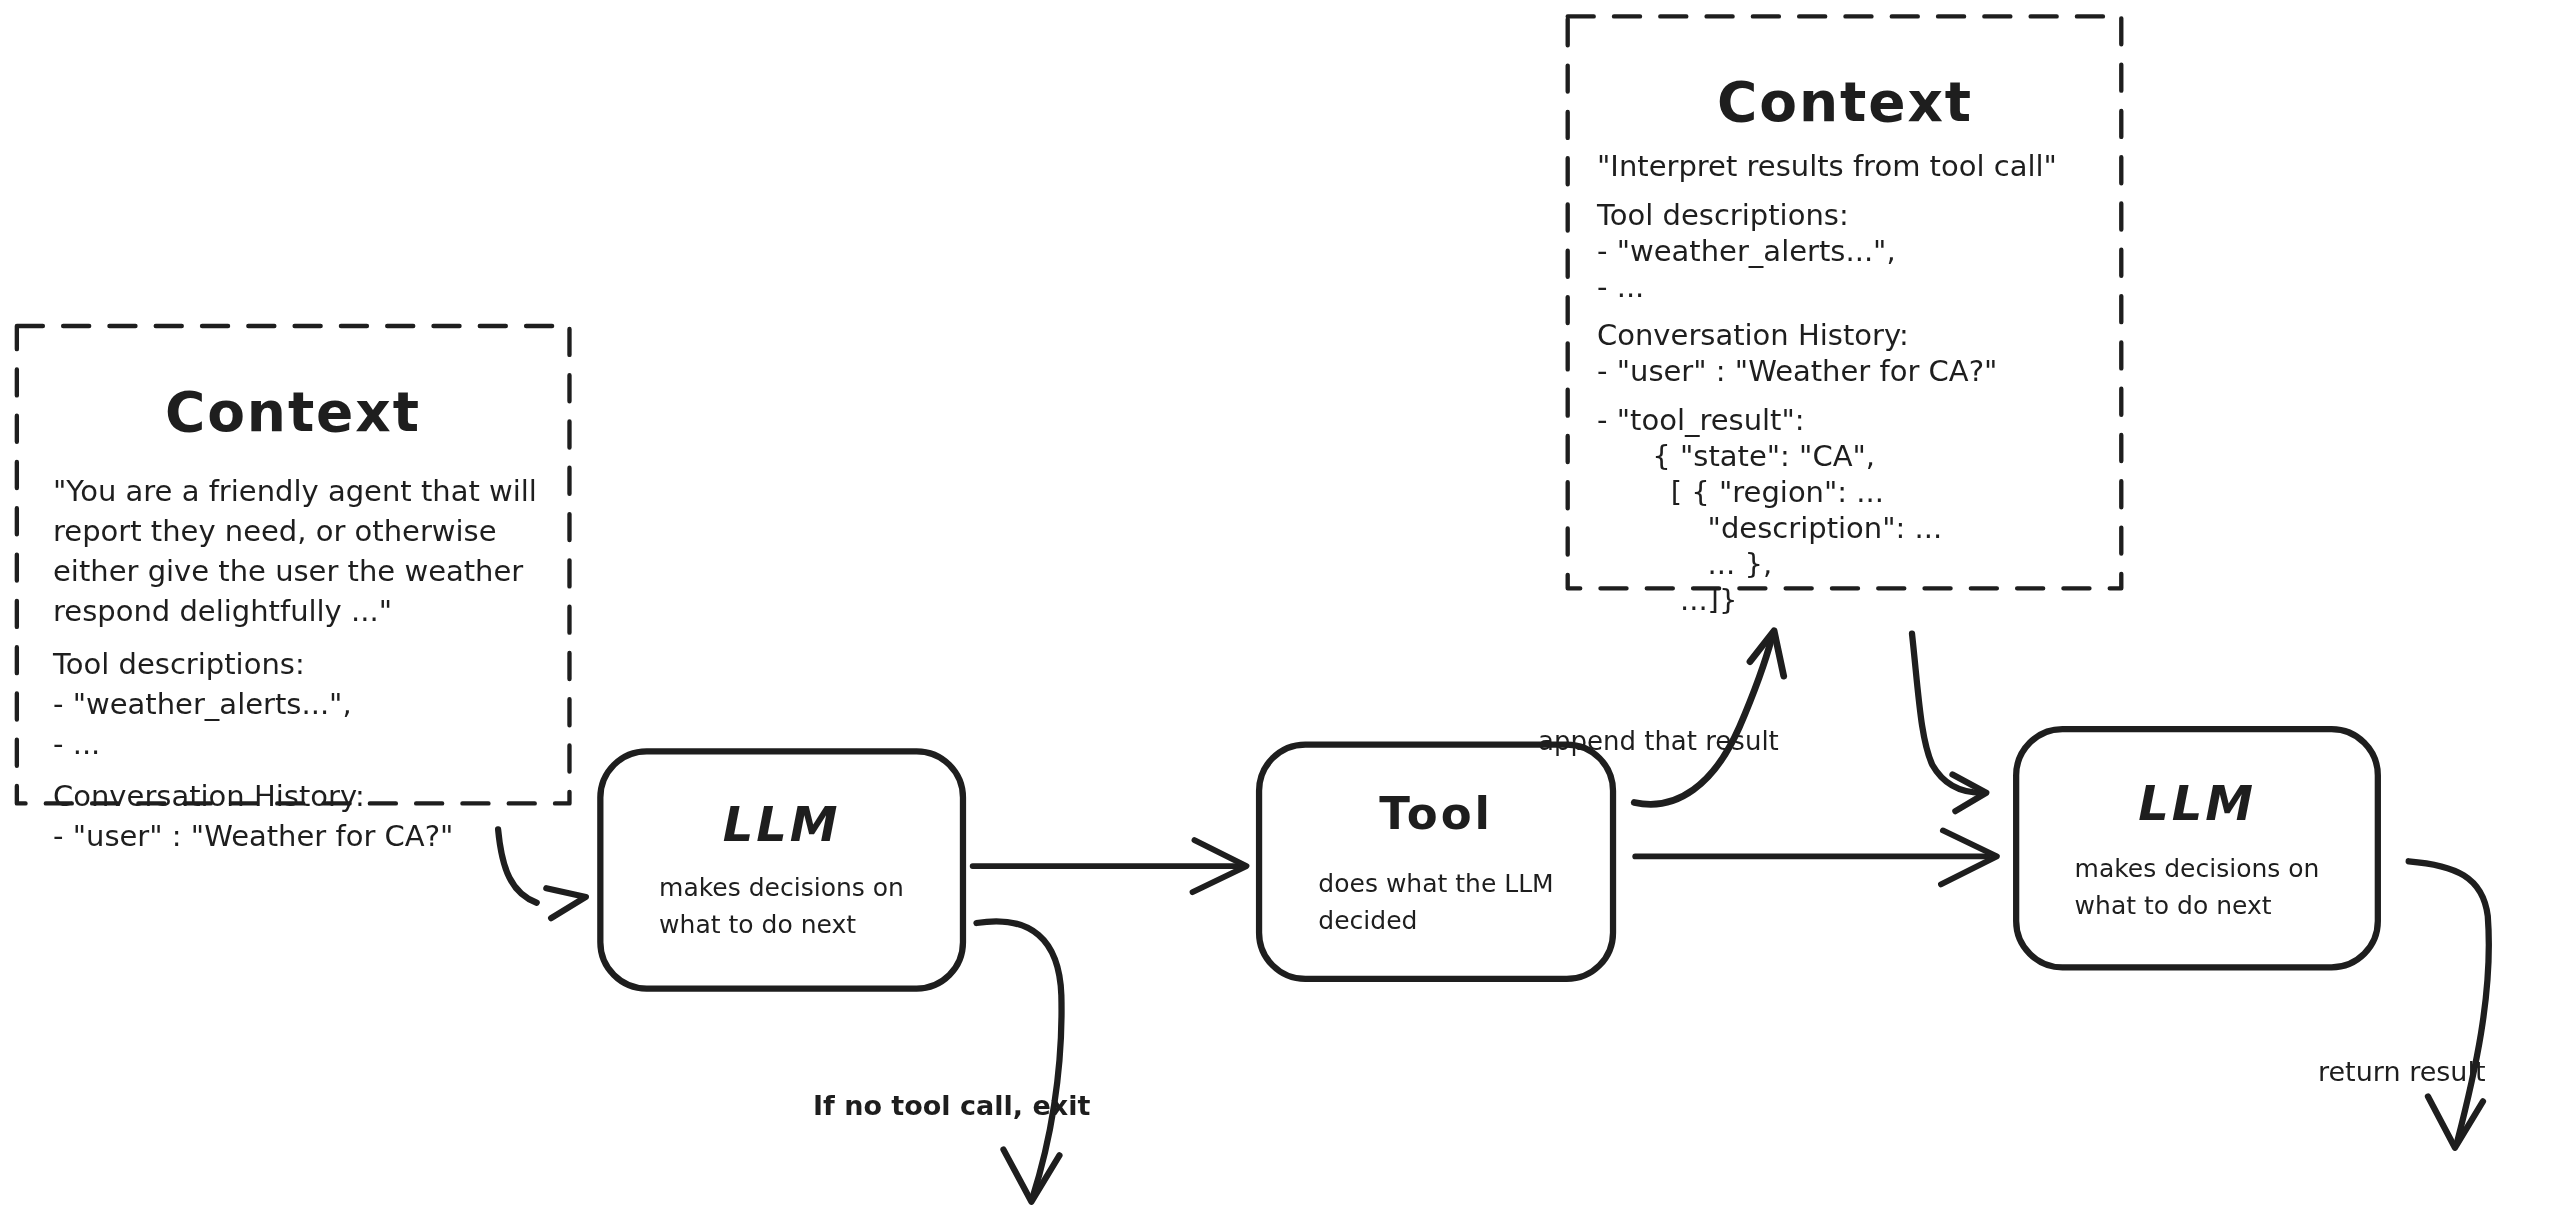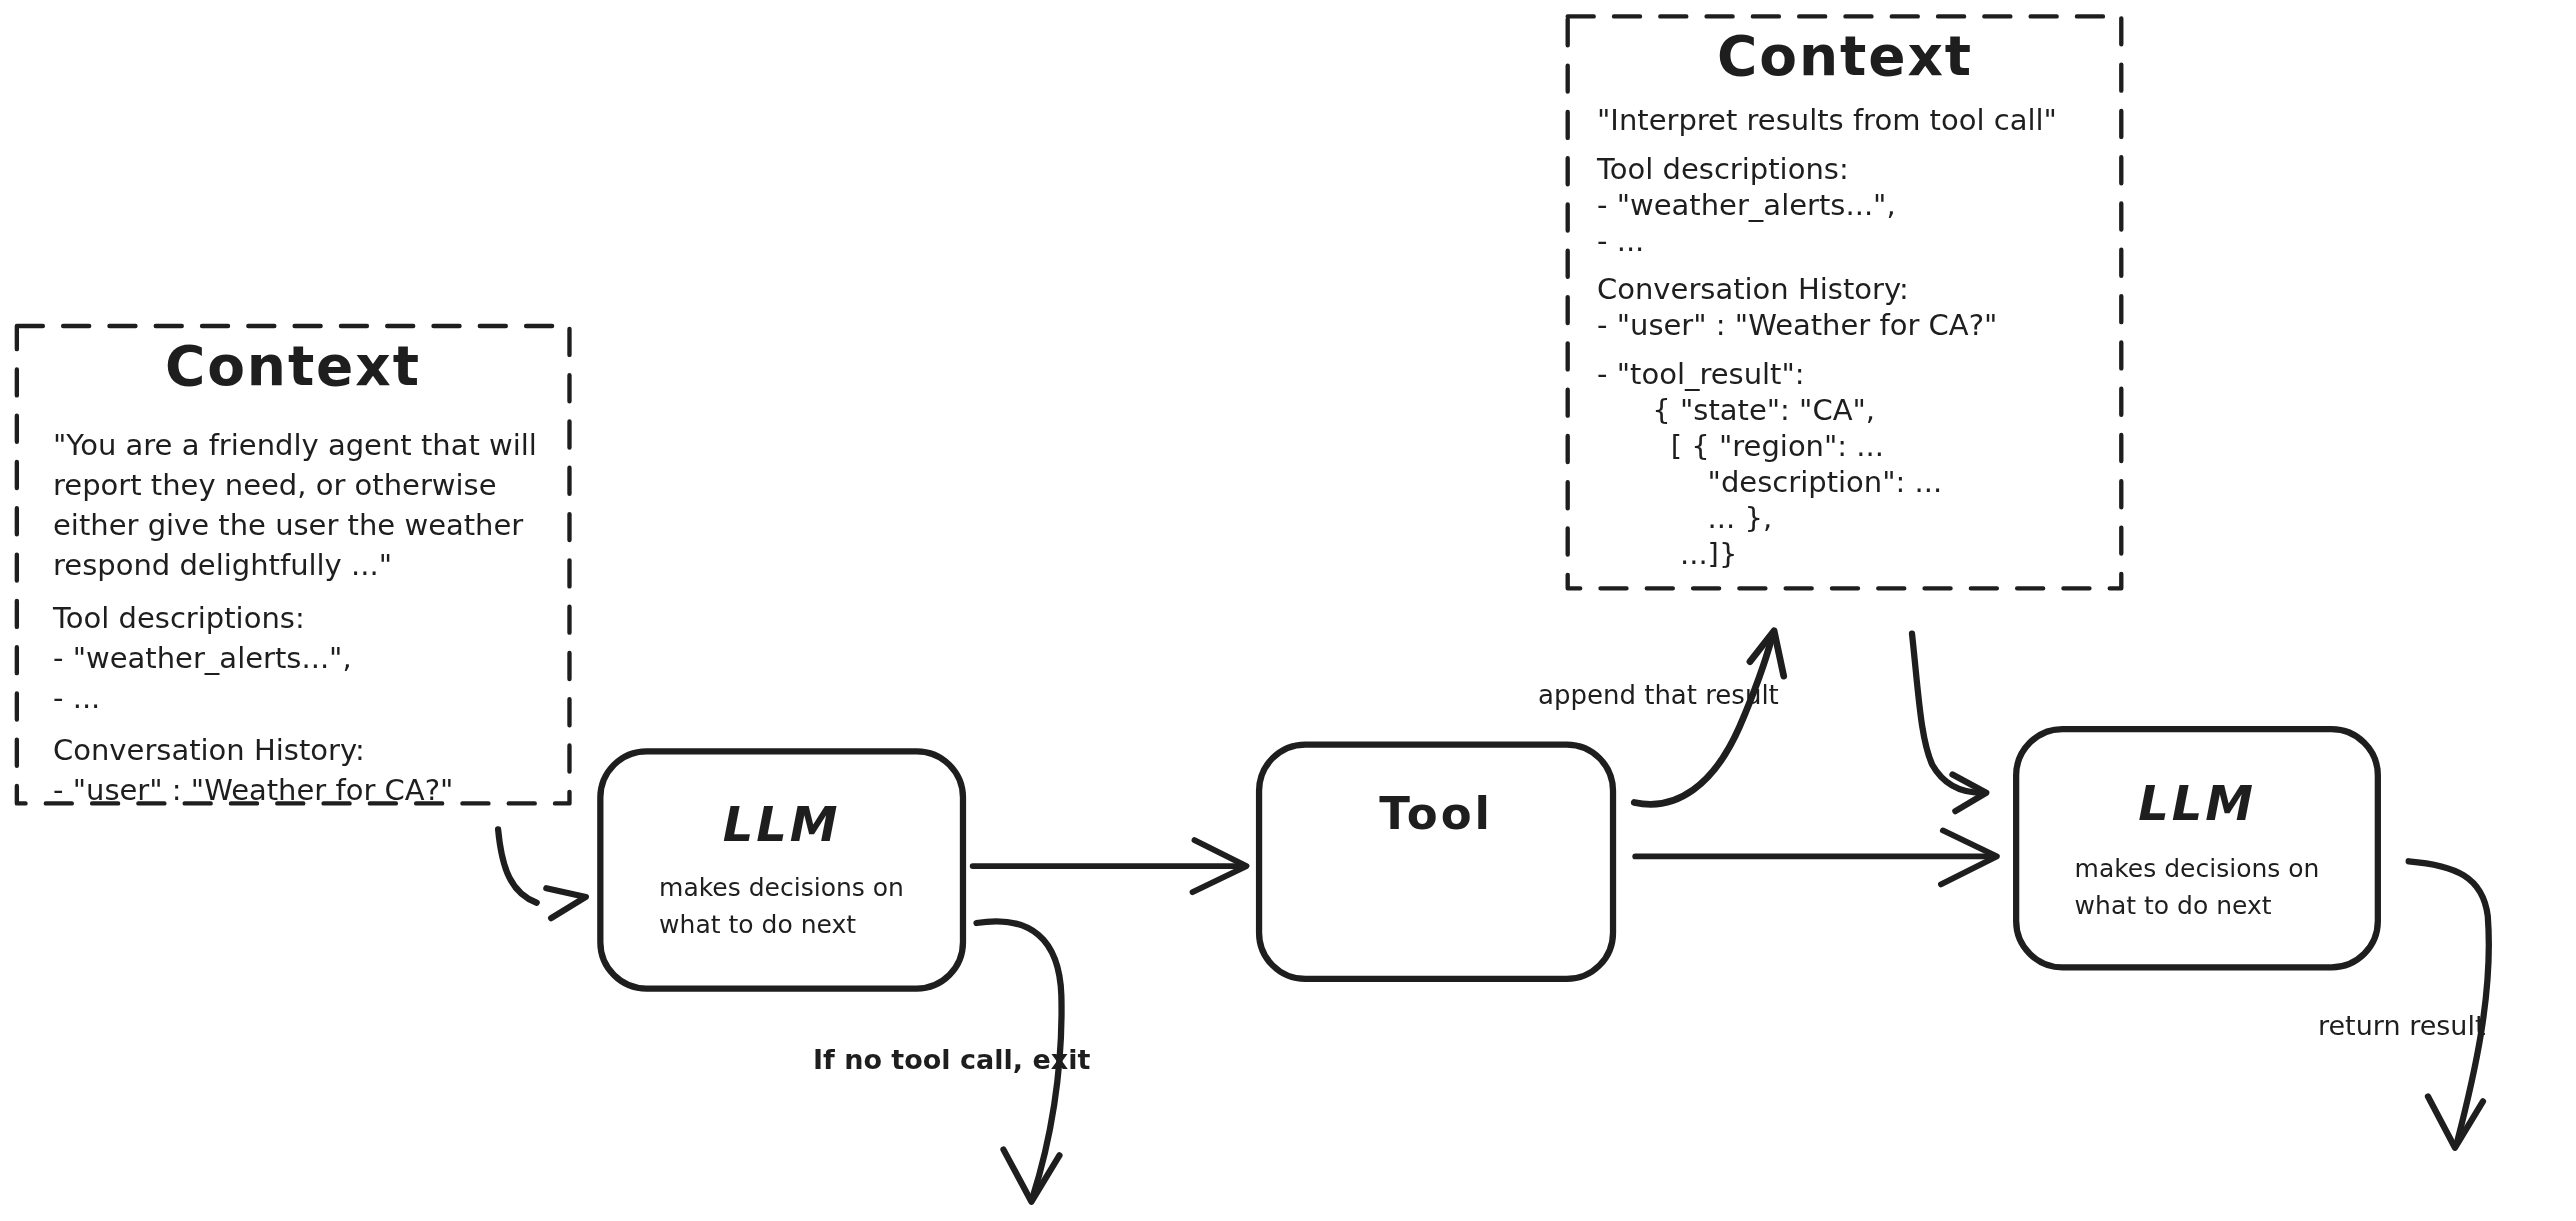--- a/index.html
+++ b/index.html
@@ -15,21 +15,21 @@
     overflow: hidden;
     font-family: "DejaVu Sans", "Liberation Sans", sans-serif;
     color: #1e1e1e;
   }
   #shapes {
     position: absolute;
     left: 0; top: 0;
     width: 2576px;
     height: 1221px;
   }
-  .txt { position: absolute; color: #1e1e1e; }
+  .txt { position: absolute; color: #1e1e1e; margin-top: 46px; }
 
   
   .ctx-title {
     font-size: 55px;
     font-weight: 700;
     letter-spacing: 1.9px;
     text-align: center;
   }
   .ctx-body { font-size: 29px; }
   .ctx-line { white-space: pre; line-height: 40px; }
@@ -135,20 +135,24 @@
   <div class="node" style="left:600px; top:752px; width:363px; height:237px;">
     <div class="node-title" style="margin-top:44px;">LLM</div>
     <div class="node-sub" style="margin-top:17.4px;">
       <div>makes decisions on</div>
       <div>what to do next</div>
     </div>
   </div>
 
   <div class="node" style="left:1259px; top:745px; width:354px; height:234px;">
     <div class="node-title upright" style="margin-top:42px;">Tool</div>
+    <div class="node-sub" style="margin-top:25px;">
+      <div>does what the LLM</div>
+      <div>decided</div>
+    </div>
   </div>
 
   <div class="node" style="left:2016px; top:729px; width:362px; height:238px;">
     <div class="node-title" style="margin-top:46px;">LLM</div>
     <div class="node-sub" style="margin-top:19.3px;">
       <div>makes decisions on</div>
       <div>what to do next</div>
     </div>
   </div>
 

